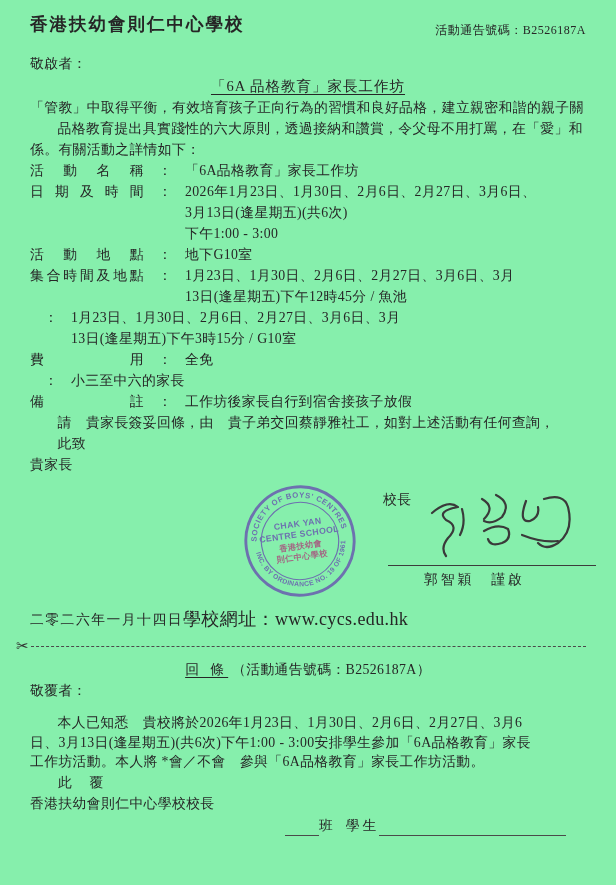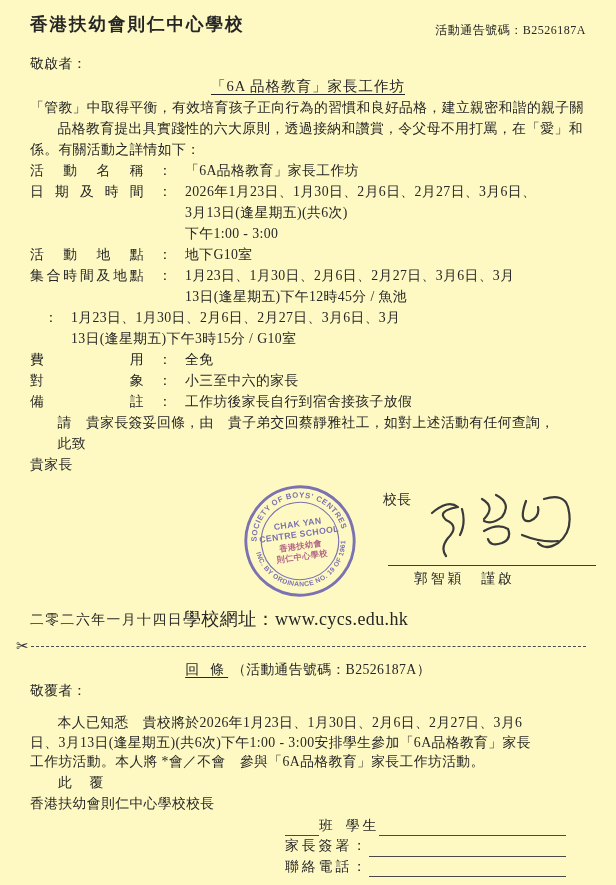--- a/index.html
+++ b/index.html
@@ -1,20 +1,20 @@
 <!DOCTYPE html>
 <html><head>
 <meta charset="utf-8">
 <style>
   html,body{margin:0;padding:0;background:#e9e9e9;}
   .page{
     position:relative;
     width:616px;height:885px;
     margin:0 auto;
-    background:#fef9c3;
+    background:#86efac;
     font-family:"Liberation Serif","DejaVu Serif",serif;
     color:#262626;
     overflow:hidden;
     box-sizing:border-box;
     padding:14px 30px 0 30px;
     font-size:13.8px;
     letter-spacing:0.4px;
     line-height:21px;
   }
   .hdr{display:flex;justify-content:space-between;align-items:flex-start;}
@@ -31,21 +31,21 @@
   .detail-colon{flex:0 0 16px;margin-left:13px;text-align:center;}
   .detail-value{margin-left:12px;}
   .detail-value .line{white-space:nowrap;}
   .closing-request .line{white-space:nowrap;}
   .cichi{text-indent:2em;}
   .sig-area{position:relative;height:128px;margin-top:2px;}
   .principal-label{position:absolute;left:353px;top:12px;}
   .stamp{position:absolute;left:212px;top:6px;}
   .sig-svg{position:absolute;left:388px;top:10px;}
   .sig-line{position:absolute;left:358px;top:88px;width:208px;border-bottom:1.2px solid #3c3c3c;}
-  .sig-name{position:absolute;left:384px;top:92px;letter-spacing:3px;font-family:Liberation Mono, monospace;}
+  .sig-name{position:absolute;left:394px;top:92px;letter-spacing:3px;}
   .foot-row{display:flex;margin-top:4px;}
   .letter-date{letter-spacing:1.5px;}
   .website{font-size:18px;margin-right:4px;}
   .cutline{display:flex;align-items:center;margin:6px 0 2px -14px;}
   .scissors{font-size:15px;transform:rotate(0deg);color:#333;flex:0 0 auto;margin-right:2px;}
   .dash{flex:1;border-top:1.3px dashed #4a4a4a;height:0;}
   .reply-heading{text-align:center;margin-top:2px;}
   .reply-heading .rh-main{text-decoration:underline;text-underline-offset:3px;letter-spacing:4px;}
   .reply-body{line-height:19.5px;margin-top:12px;}
   .reply-body .line{white-space:nowrap;}
@@ -120,21 +120,20 @@
         </div>
       </div>
       <div class="detail-row">
         <span class="detail-label">費用</span>
         <span class="detail-colon">：</span>
         <div class="detail-value">
           <div class="line">全免</div>
         </div>
       </div>
       <div class="detail-row">
-        <span class="detail-label">對象</span>
         <span class="detail-colon">：</span>
         <div class="detail-value">
           <div class="line">小三至中六的家長</div>
         </div>
       </div>
       <div class="detail-row">
         <span class="detail-label">備註</span>
         <span class="detail-colon">：</span>
         <div class="detail-value">
           <div class="line">工作坊後家長自行到宿舍接孩子放假</div>
@@ -209,26 +208,16 @@
   <div>香港扶幼會則仁中心學校校長</div>
 
   <div class="reply-form">
     <div class="form-row">
       <span class="blank-short"></span>
       <span class="form-label">班</span>
       <span class="gap8"></span>
       <span class="form-label">學生</span>
       <span class="fill-line"></span>
     </div>
-    <div id="form-rows">
-        <div class="form-row">
-          <span class="form-label">家長簽署：</span>
-          <span class="fill-line"></span>
-        </div>
-        <div class="form-row">
-          <span class="form-label">聯絡電話：</span>
-          <span class="fill-line"></span>
-        </div>
-      </div>
 
   </div>
 
 </div>
 
 </body></html>

